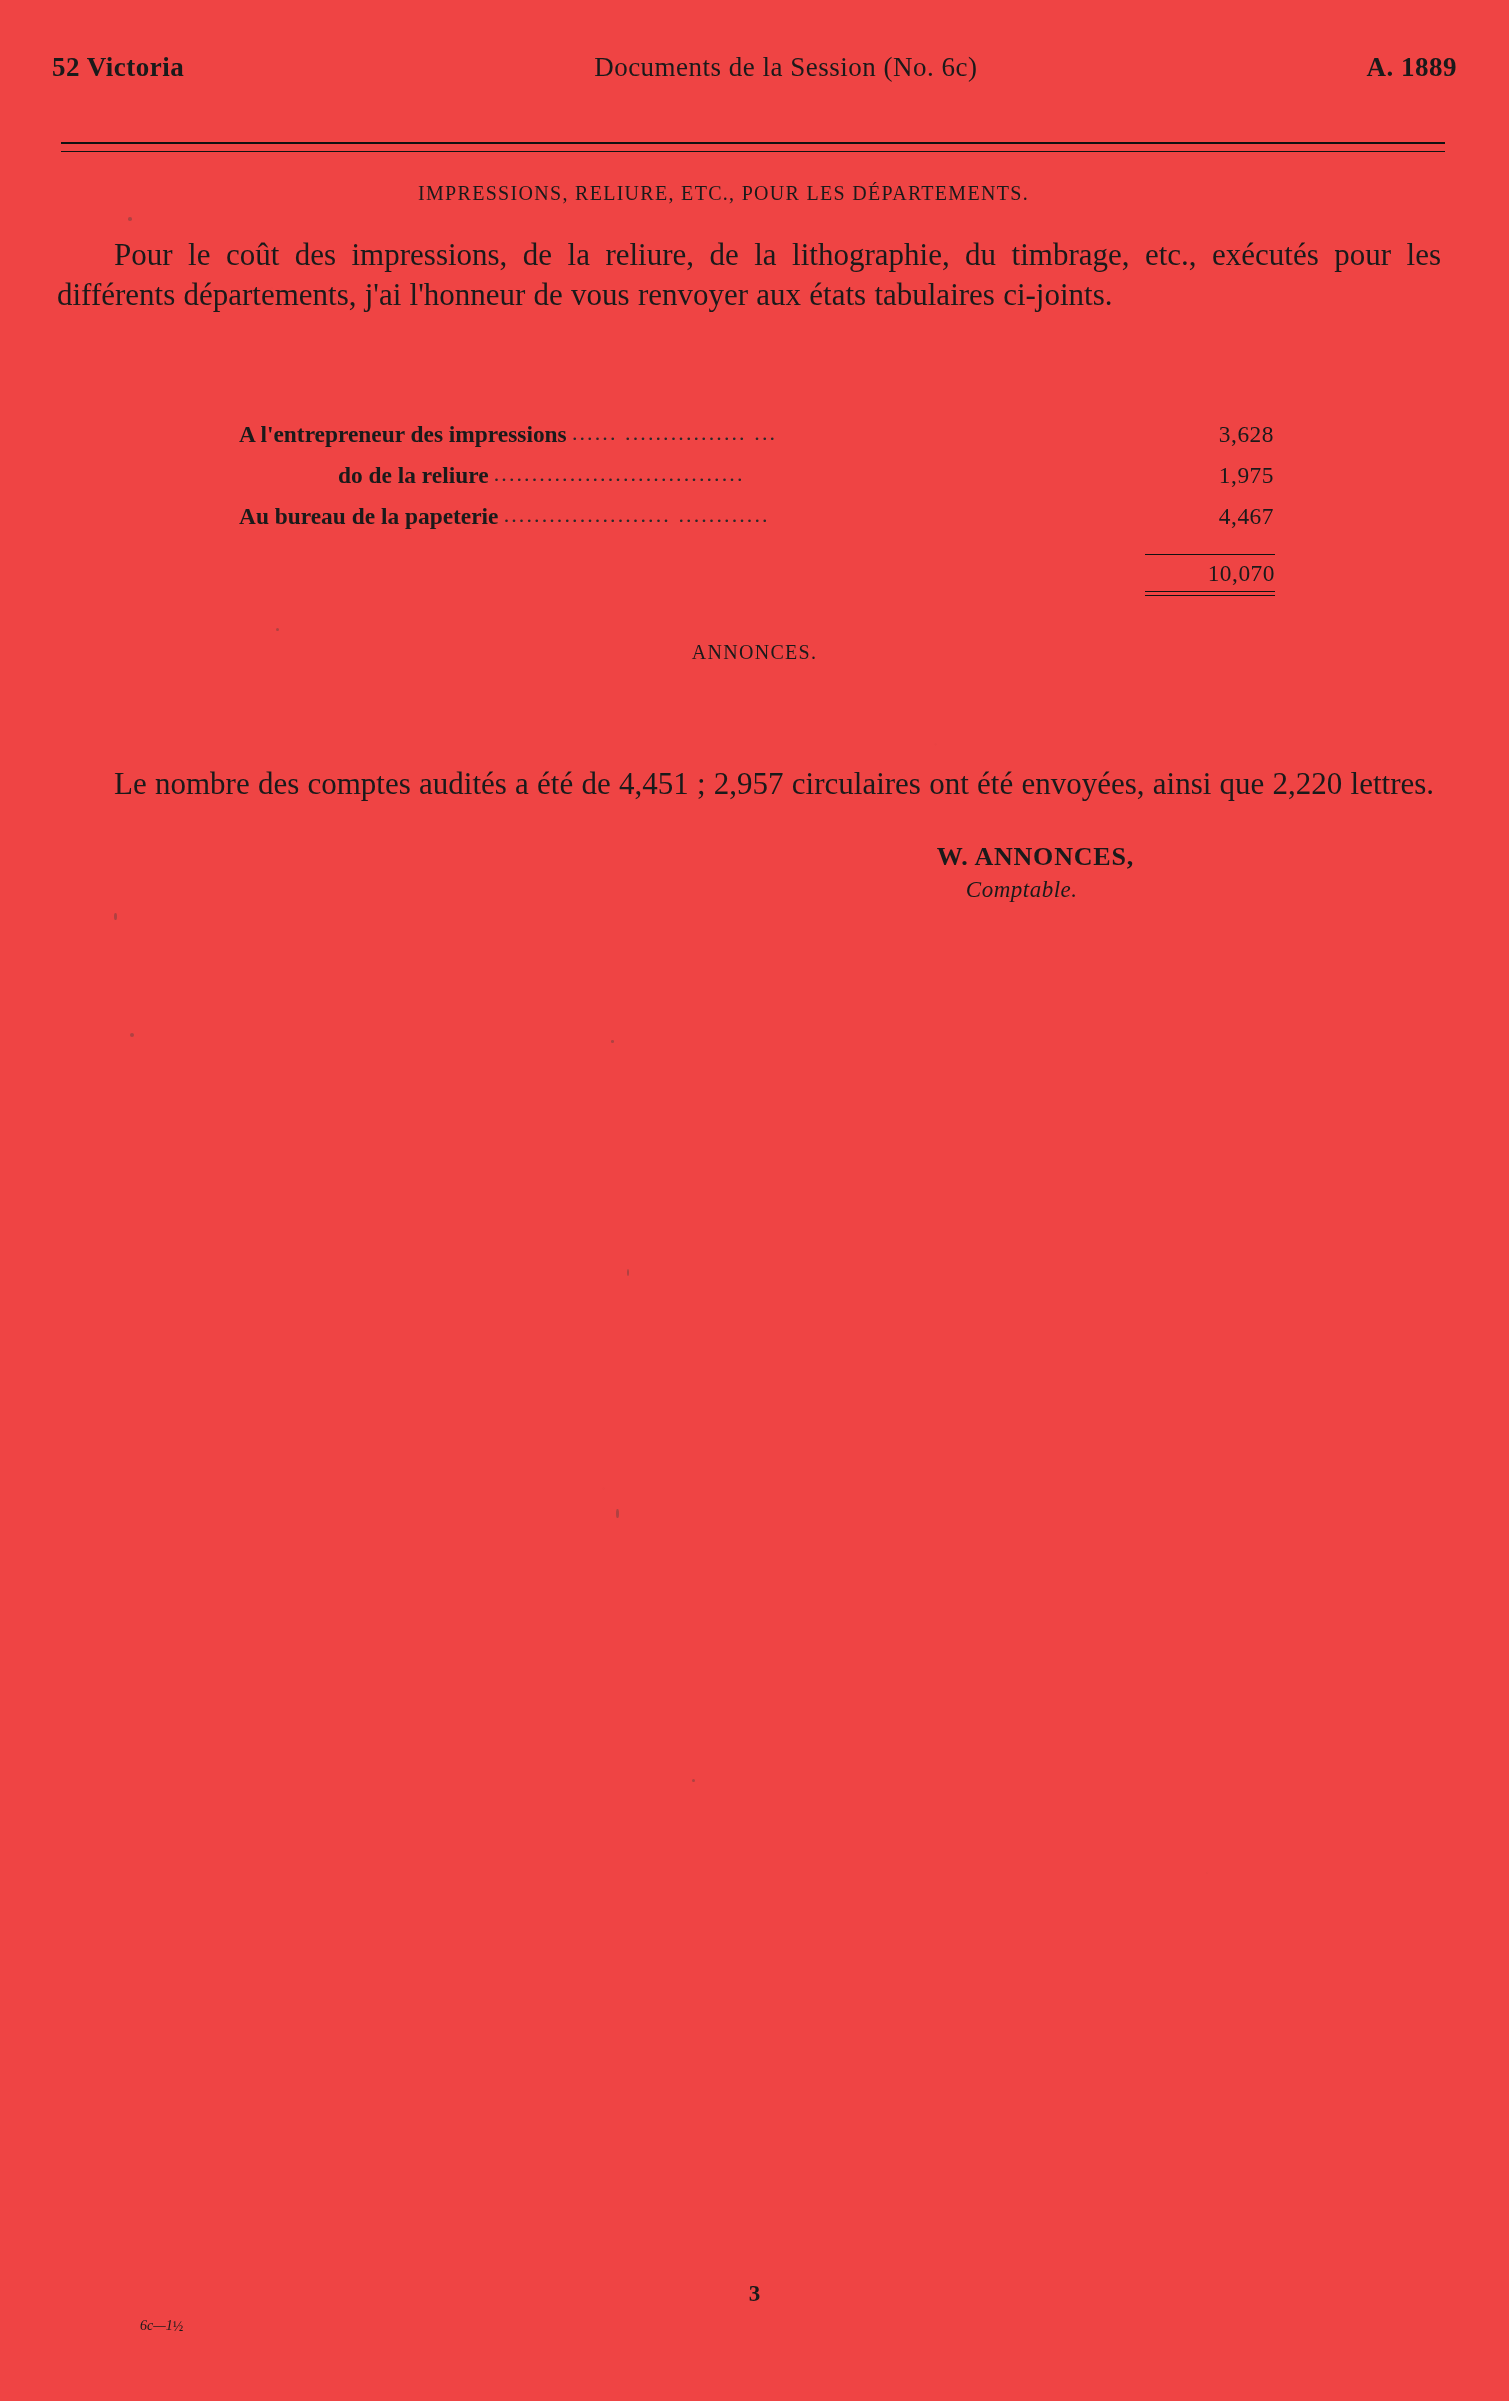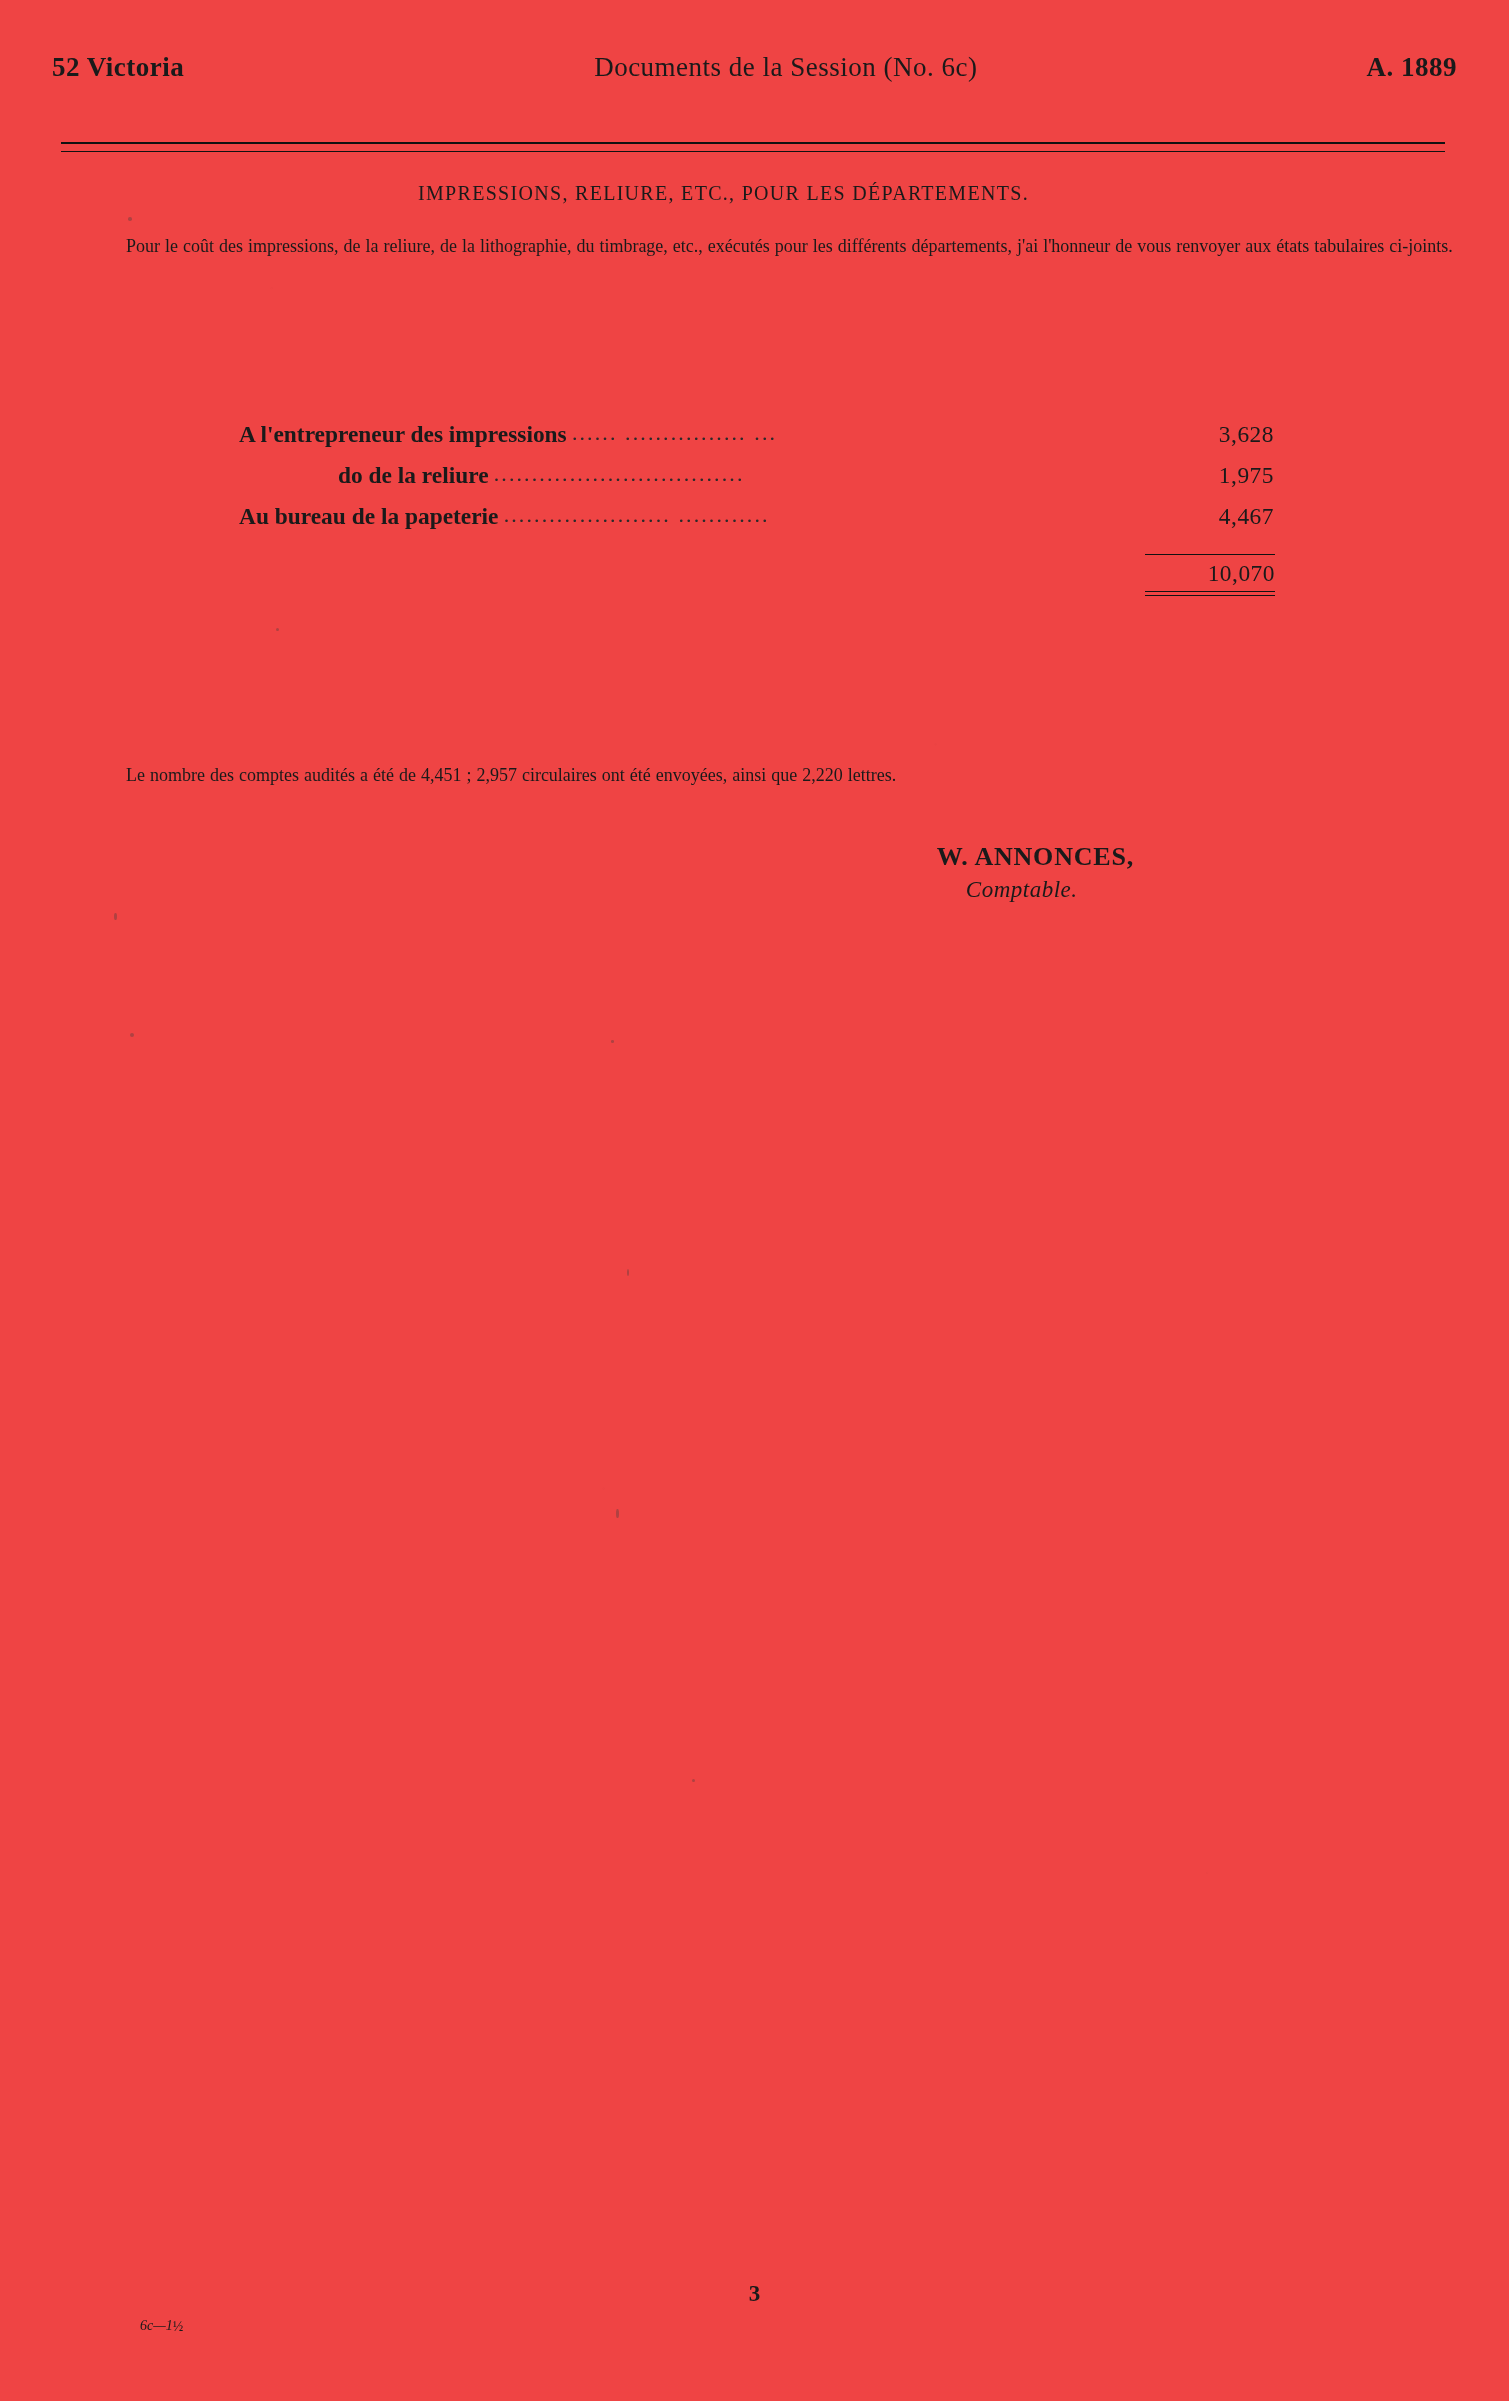--- a/index.html
+++ b/index.html
@@ -77,26 +77,25 @@
     text-align: center;
     font-size: 20px;
     letter-spacing: 1.3px;
     font-weight: 400;
   }
   #impressions-title { top: 182px; text-indent: -62px; }
   #annonces-title { top: 641px; }
 
   .para {
     position: absolute;
-    font-size: 18px;
+    font-size: 31px;
     line-height: 1.30;
     text-align: justify;
     text-justify: inter-word;
     word-spacing: 0.5px;
-    margin-left: 12px;
   }
   #para-1 {
     left: 57px;
     top: 235px;
     width: 1384px;
     text-indent: 57px;
   }
   #para-2 {
     left: 57px;
     top: 359px;
@@ -272,20 +271,21 @@
       <span class="count-value">4,467</span>
     </div>
   </div>
 
   <div class="total-block">
     <div class="total-line-top"></div>
     <div class="total-value">10,070</div>
     <div class="total-underline"></div>
   </div>
 
+  <div class="section-title" id="annonces-title">ANNONCES.</div>
 
   <div class="para" id="para-4">Le nombre des comptes audités a été de 4,451 ; 2,957 circulaires ont été envoyées, ainsi que 2,220 lettres.</div>
 
   <div class="signature">
     <div>W. ANNONCES,</div>
     <div class="signature-role">Comptable.</div>
   </div>
 
   <div class="folio-center">3</div>
 

